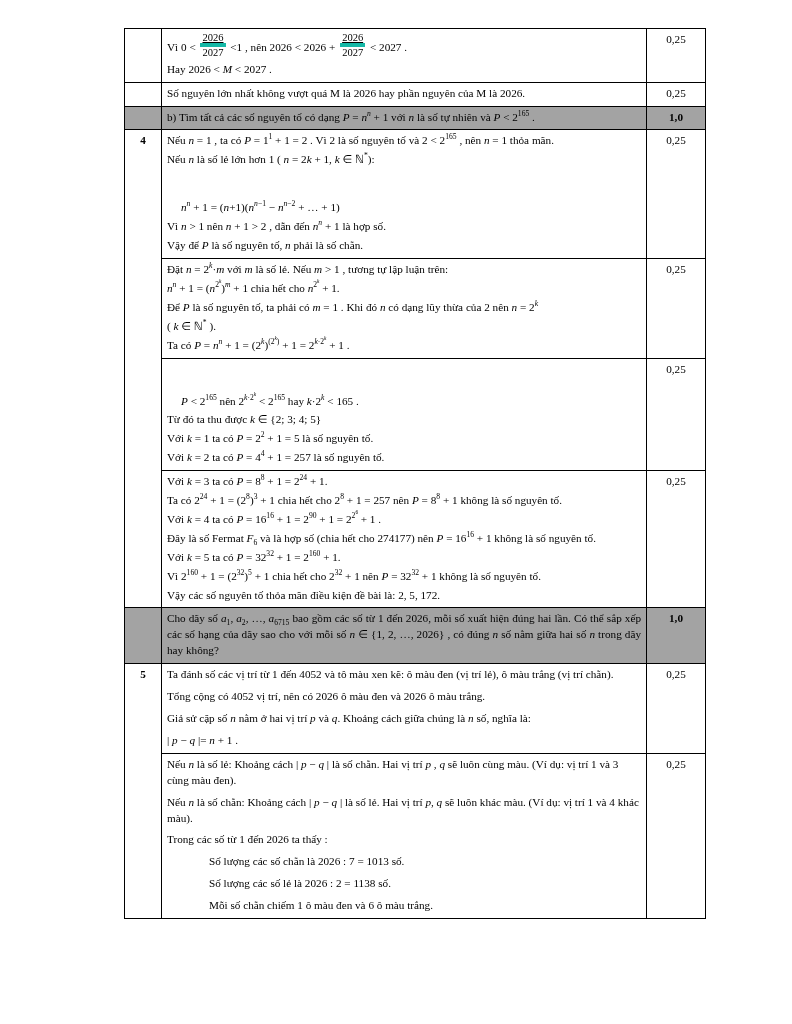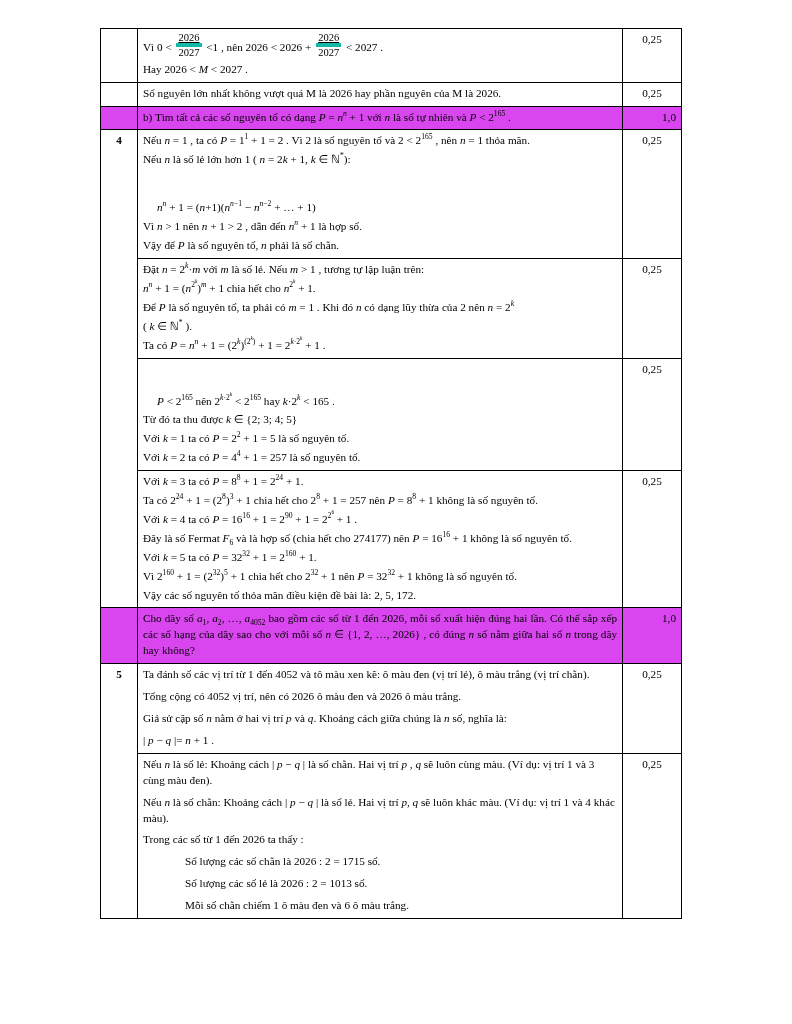--- a/index.html
+++ b/index.html
@@ -9,21 +9,21 @@
   }
   body {
     width: 792px;
     height: 1024px;
     font-family: "Liberation Serif", serif;
     color: #000000;
     position: relative;
   }
   .page {
     position: absolute;
-    left: 100px;
+    left: 124px;
     top: 28px;
     width: 578px;
   }
   table.grid {
     border-collapse: collapse;
     width: 100%;
     table-layout: fixed;
   }
   table.grid td {
     border: 1px solid #000000;
@@ -42,25 +42,24 @@
   }
   td.body {
     width: 474px;
   }
   td.score {
     width: 48px;
     text-align: center;
     font-size: 11.2px;
   }
   td.score.bold {
-    font-weight: normal;
-    text-align: right;
+    font-weight: bold;
   }
   .shaded {
-    background: #d946ef;
+    background: #a3a3a3;
   }
   p {
     margin: 0 0 3px 0;
   }
   p:last-child {
     margin-bottom: 0;
   }
   .ind1 { padding-left: 14px; margin-top: 32px; }
   .ind2 { padding-left: 42px; }
   .just { text-align: justify; }
@@ -169,21 +168,21 @@
       <p>Với <i>k</i> = 5 ta có <i>P</i> = 32<sup>32</sup> + 1 = 2<sup>160</sup> + 1.</p>
       <p>Vì 2<sup>160</sup> + 1 = (2<sup>32</sup>)<sup>5</sup> + 1 chia hết cho 2<sup>32</sup> + 1 nên <i>P</i> = 32<sup>32</sup> + 1 không là số nguyên tố.</p>
       <p>Vậy các số nguyên tố thỏa mãn điều kiện đề bài là: 2, 5, 172.</p>
     </td>
     <td class="score">0,25</td>
   </tr>
 
   <tr>
     <td class="idx shaded"></td>
     <td class="body shaded just">
-      <p>Cho dãy số <i>a</i><sub>1</sub>, <i>a</i><sub>2</sub>, …, <i>a</i><sub>4052</sub>  bao gồm các số từ 1 đến 2026, mỗi số xuất hiện đúng hai lần. Có thể sắp xếp các số hạng của dãy sao cho với mỗi số  <i>n</i> ∈ {1, 2, …, 2026} , có đúng <i>n</i> số nằm giữa hai số <i>n</i> trong dãy hay không?</p>
+      <p>Cho dãy số <i>a</i><sub>1</sub>, <i>a</i><sub>2</sub>, …, <i>a</i><sub>6715</sub>  bao gồm các số từ 1 đến 2026, mỗi số xuất hiện đúng hai lần. Có thể sắp xếp các số hạng của dãy sao cho với mỗi số  <i>n</i> ∈ {1, 2, …, 2026} , có đúng <i>n</i> số nằm giữa hai số <i>n</i> trong dãy hay không?</p>
     </td>
     <td class="score shaded bold">1,0</td>
   </tr>
 
   <tr>
     <td class="idx" rowspan="2">5</td>
     <td class="body">
       <p>Ta đánh số các vị trí từ 1 đến 4052 và tô màu xen kẽ: ô màu đen (vị trí lẻ), ô màu trắng (vị trí chẵn).</p>
       <div class="spacer"></div>
       <p>Tổng cộng có 4052 vị trí, nên có 2026 ô màu đen và 2026 ô màu trắng.</p>
@@ -196,23 +195,23 @@
   </tr>
 
   <tr>
     <td class="body">
       <p>Nếu <i>n</i> là số lẻ: Khoảng cách | <i>p</i> − <i>q</i> | là số chẵn. Hai vị trí  <i>p</i> , <i>q</i>  sẽ luôn cùng màu. (Ví dụ: vị trí 1 và 3 cùng màu đen).</p>
       <div class="spacer"></div>
       <p>Nếu <i>n</i> là số chẵn: Khoảng cách | <i>p</i> − <i>q</i> | là số lẻ. Hai vị trí <i>p</i>, <i>q</i> sẽ luôn khác màu. (Ví dụ: vị trí 1 và 4 khác màu).</p>
       <div class="spacer"></div>
       <p>Trong các số từ 1 đến 2026 ta thấy :</p>
       <div class="spacer"></div>
-      <p class="ind2">Số lượng các số chẵn là 2026 : 2 = 1715 số.</p>
-      <div class="spacer"></div>
-      <p class="ind2">Số lượng các số lẻ là 2026 : 2 = 1013 số.</p>
+      <p class="ind2">Số lượng các số chẵn là 2026 : 7 = 1013 số.</p>
+      <div class="spacer"></div>
+      <p class="ind2">Số lượng các số lẻ là 2026 : 2 = 1138 số.</p>
       <div class="spacer"></div>
       <p class="ind2">Mỗi số chẵn chiếm 1 ô màu đen và 6 ô màu trắng.</p>
     </td>
     <td class="score">0,25</td>
   </tr>
 
   </tbody>
 </table>
 </div>
 

